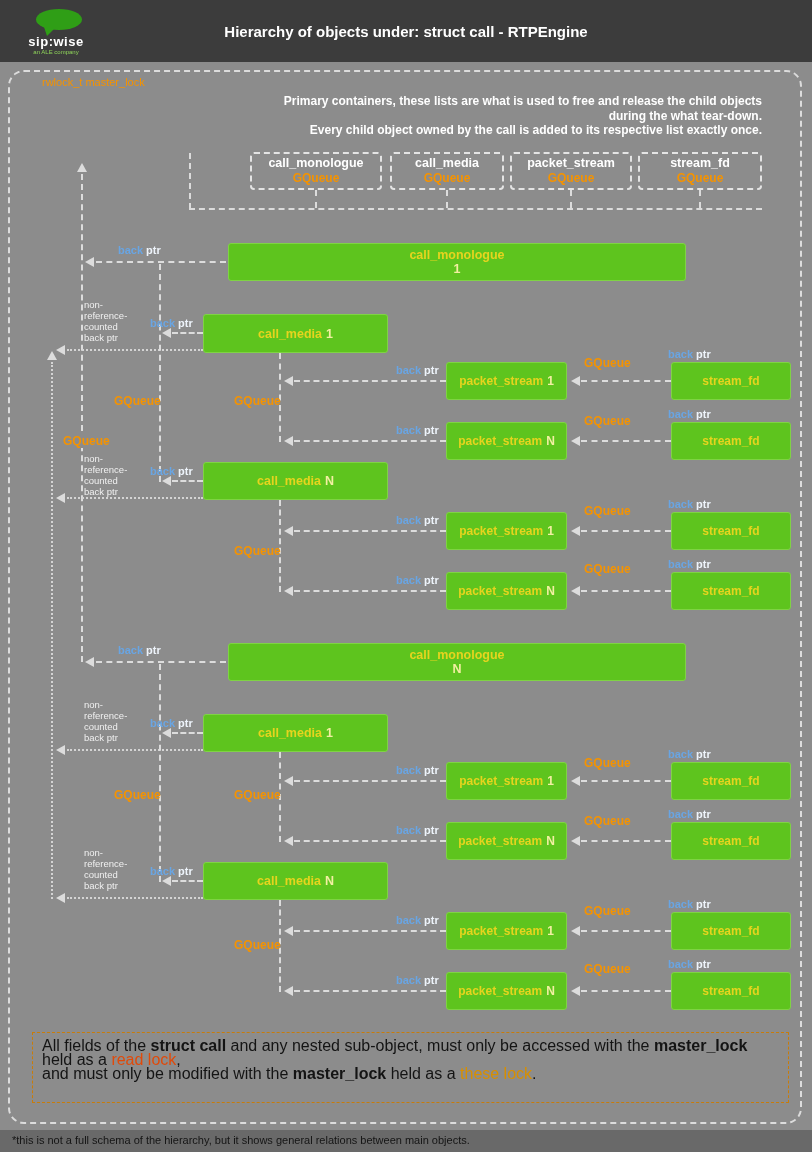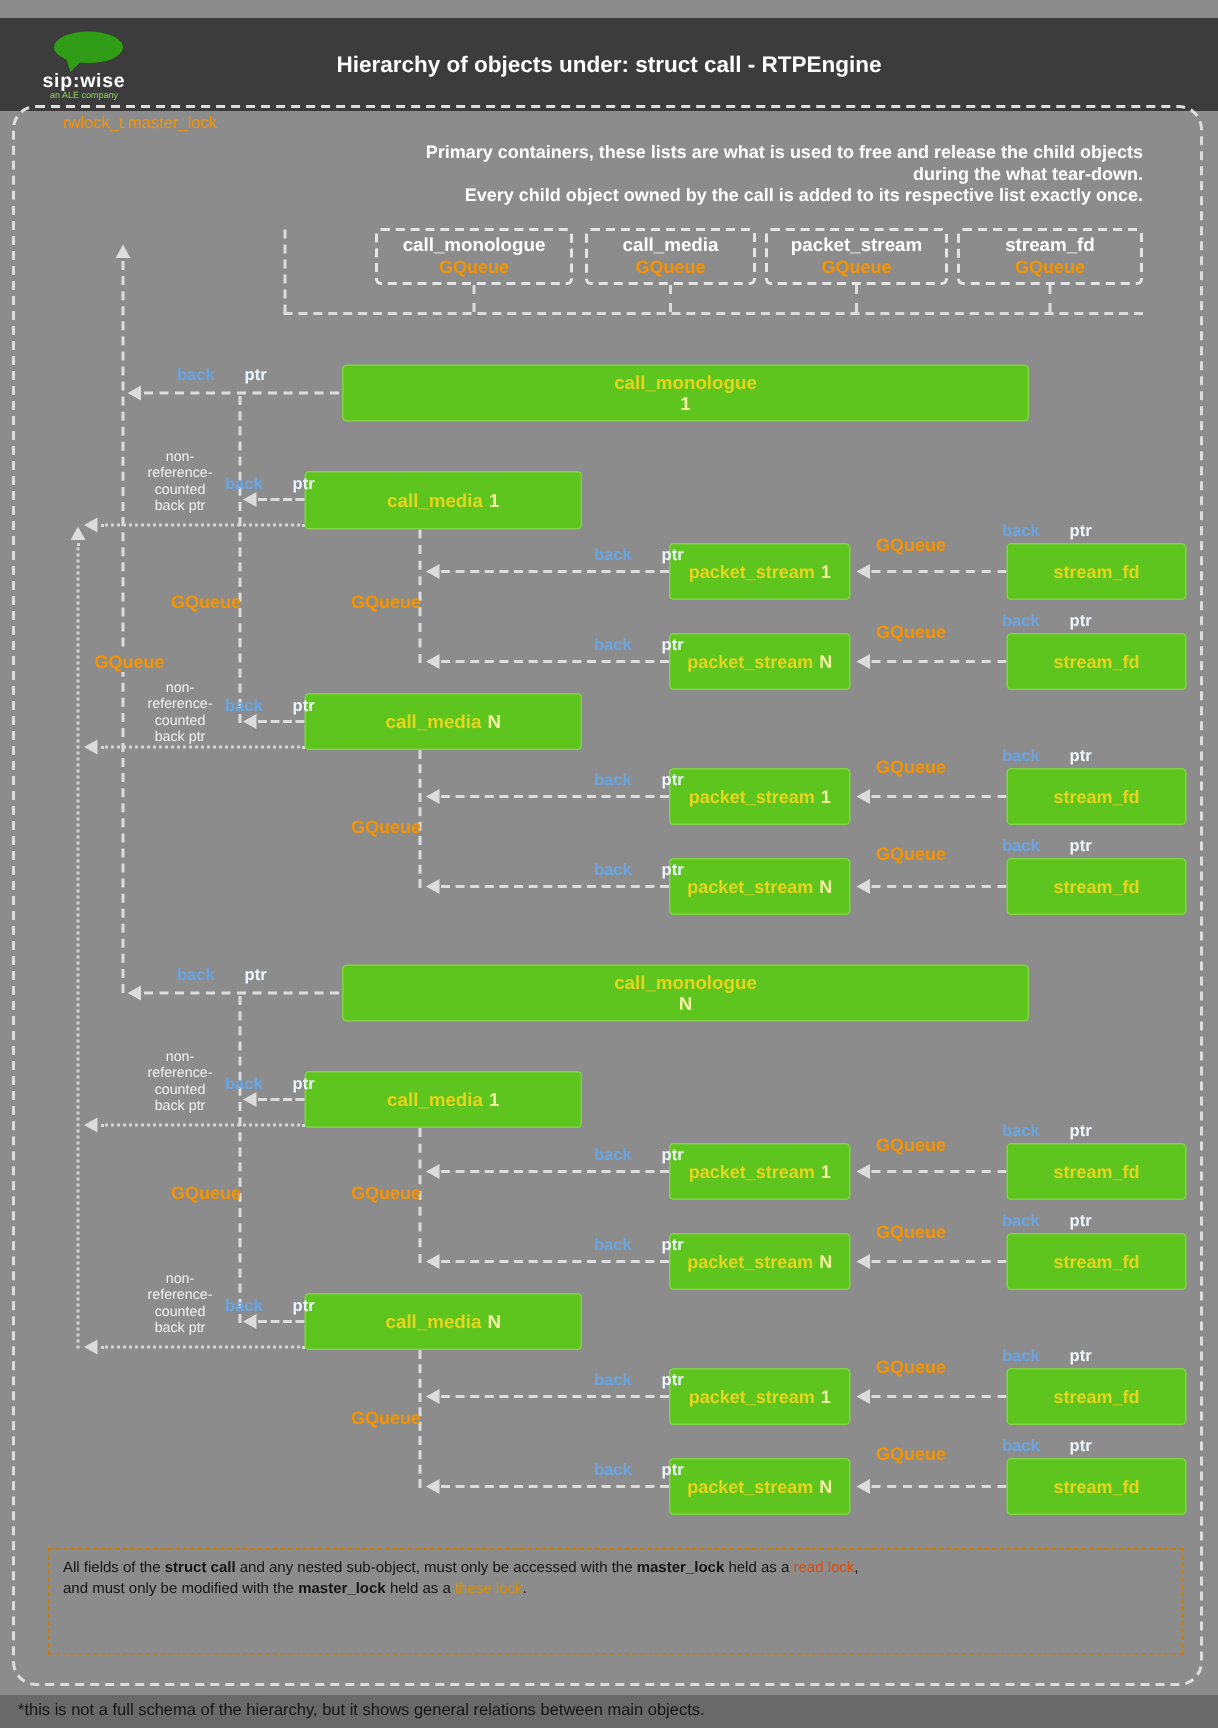--- a/index.html
+++ b/index.html
@@ -1,47 +1,47 @@
 <!DOCTYPE html>
 <html><head>
 <meta charset="utf-8">
 <style>
 *{margin:0;padding:0;box-sizing:border-box}
 html,body{background:#4a4a4a}
 #stage{position:relative;width:812px;height:1152px;background:#8c8c8c;overflow:hidden;font-family:"Liberation Sans","DejaVu Sans",sans-serif}
-.hdr{position:absolute;left:0;top:12px;width:812px;height:62px;background:#3c3c3c}
+.hdr{position:absolute;left:0;top:0;width:812px;height:62px;background:#3c3c3c}
 .hdr-title{position:absolute;inset:0;display:flex;align-items:center;justify-content:center;color:#fff;font-weight:bold;font-size:15px}
 .logo{position:absolute;left:12px;top:4px;width:88px;height:56px}
 .bubble{position:absolute;left:24px;top:5px;width:46px;height:21px;background:#2f9e16;border-radius:50%}
 .bubble-tail{position:absolute;left:32px;top:23px;width:0;height:0;border-left:3px solid transparent;border-right:9px solid transparent;border-top:9px solid #2f9e16}
 .brand{position:absolute;left:0;top:30px;width:88px;text-align:center;font-size:13px;font-weight:bold;color:#fff;letter-spacing:.5px}
 .brand-tag{position:absolute;left:0;top:45px;width:88px;text-align:center;font-size:6px;color:#8fd45a}
 .frame{position:absolute;left:8px;top:70px;width:794px;height:1054px;border:2px dashed #dcdcdc;border-radius:16px}
 .gbox{position:absolute;display:flex;align-items:center;justify-content:center;gap:4px;background:#5ec41e;border:1px solid #7fd344;border-radius:3px;color:#e6d41e;font-weight:bold;font-size:12.5px}
 .gbox .num{color:#f2efa2}
 .gbox.col{flex-direction:column;gap:0;line-height:14px}
 .gbox.big{font-size:15px}
 .gbox.sm{font-size:12px}
 .dbox{position:absolute;display:flex;flex-direction:column;align-items:center;justify-content:center;border:2px dashed #e4e4e4;border-radius:4px;color:#fff;font-weight:bold;font-size:12.5px;line-height:15px}
 .dbox .type{color:#f59300;font-size:12px}
 .lh{position:absolute;border-top:2px dashed #dcdcdc}
 .lv{position:absolute;border-left:2px dashed #dcdcdc}
 .dh{position:absolute;border-top:2px dotted #d4d4d4}
 .dv{position:absolute;border-left:2px dotted #d4d4d4}
 .aL{position:absolute;width:0;height:0;border-top:5px solid transparent;border-bottom:5px solid transparent;border-right:9px solid #dcdcdc}
 .aU{position:absolute;width:0;height:0;border-left:5px solid transparent;border-right:5px solid transparent;border-bottom:9px solid #dcdcdc}
-.bp{position:absolute;display:flex;gap:20px;font-size:11px;font-weight:bold;white-space:nowrap}
+.bp{position:absolute;display:flex;gap:3px;font-size:11px;font-weight:bold;white-space:nowrap}
 .bp .b{color:#69a5e3}
 .bp .p{color:#eef4fb}
 .gq{position:absolute;color:#f59300;font-weight:bold;font-size:12px;white-space:nowrap}
 .gq.mask{background:#8c8c8c;padding:0 3px}
-.nonref{position:absolute;width:72px;text-align:center;color:#f0f0f0;font-size:9.5px;line-height:11px}
+.nonref{position:absolute;width:72px;color:#f0f0f0;font-size:9.5px;line-height:11px}
 .mlock{position:absolute;left:42px;top:76px;color:#f59300;font-size:11px}
 .intro{position:absolute;left:250px;top:94px;width:512px;text-align:right;color:#fff;font-weight:bold;font-size:12px;line-height:14.5px}
-.legend{position:absolute;left:32px;top:1032px;width:757px;height:71px;border:1px dashed #c87c0a;padding:6px 9px;color:#141414;font-size:10px;line-height:14px}
+.legend{position:absolute;left:32px;top:1032px;width:757px;height:71px;border:1px dashed #c87c0a;padding:6px 9px;color:#141414;font-size:16px;line-height:14px}
 .legend b{font-weight:bold}
 .legend .rl{color:#e04a0a}
 .legend .wl{color:#d88f00}
 .legend .spacer{height:13px}
 .footband{position:absolute;left:0;top:1130px;width:812px;height:22px;background:#696969}
 .footnote{position:absolute;left:12px;top:1134px;color:#151515;font-size:11px}
 </style>
 </head>
 <body>
 

